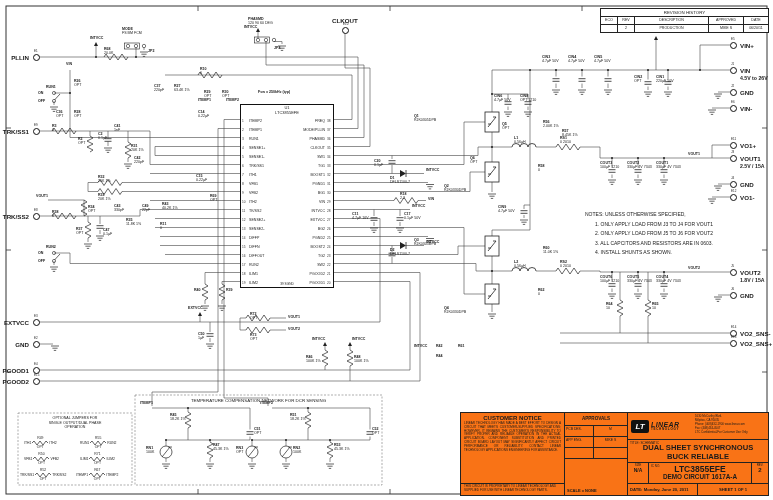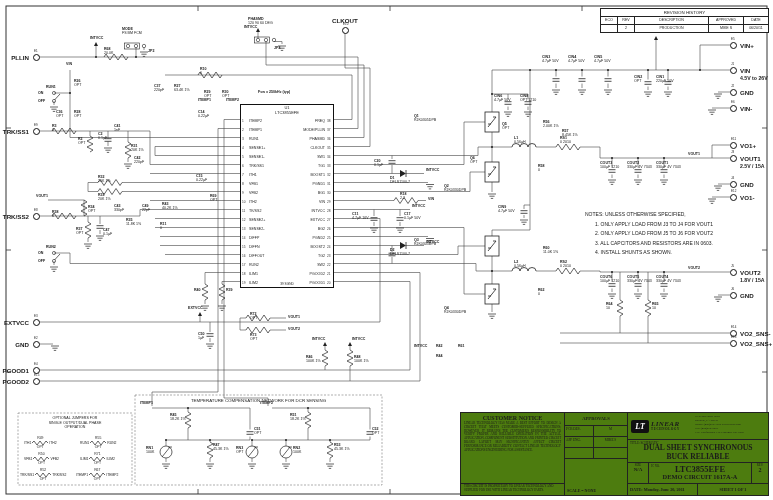--- a/index.html
+++ b/index.html
@@ -46,21 +46,21 @@
   .rev{position:absolute;left:600px;top:8px;width:167px;border:0.8px solid #222;font-size:3.6px;
        z-index:2;background:#fff;}
   .rev .r-title{text-align:center;font-size:4.4px;border-bottom:0.8px solid #222;height:7px;line-height:7px;}
   .rev .r-row{display:flex;height:7px;line-height:7px;}
   .rev .r-row + .r-row{border-top:0.8px solid #222;}
   .rev .c{border-right:0.8px solid #222;text-align:center;overflow:hidden;}
   .rev .c:last-child{border-right:none;}
   .c-eco{width:16px;} .c-rev{width:16px;} .c-desc{flex:1;} .c-app{width:34px;} .c-date{width:24px;}
   
   .tb{position:absolute;left:460px;top:412px;width:307px;height:82px;border:1px solid #222;
-      display:flex;z-index:2;background:#4d7c0f;font-family:Liberation Serif, serif;}
+      display:flex;z-index:2;background:#f97316;}
   .tb-notice{width:103px;border-right:0.8px solid #222;display:flex;flex-direction:column;}
   .tb-notice .cn-title{font-size:6px;font-weight:bold;text-align:center;padding-top:2px;}
   .tb-notice .cn-body{font-size:3.05px;line-height:1.25;padding:1px 3px;flex:1;text-align:justify;}
   .tb-notice .cn-foot{font-size:3.05px;line-height:1.25;padding:1px 3px 2px 3px;border-top:0.8px solid #222;}
   .tb-appr{width:62px;border-right:0.8px solid #222;display:flex;flex-direction:column;font-size:3.4px;}
   .tb-appr .a-title{text-align:center;font-size:4.6px;font-weight:bold;height:12px;line-height:12px;
                     border-bottom:0.8px solid #222;}
   .a-row{display:flex;height:10px;border-bottom:0.8px solid #222;}
   .a-role{width:26px;border-right:0.8px solid #222;padding:1px;}
   .a-name{flex:1;padding:1px;text-align:center;}

